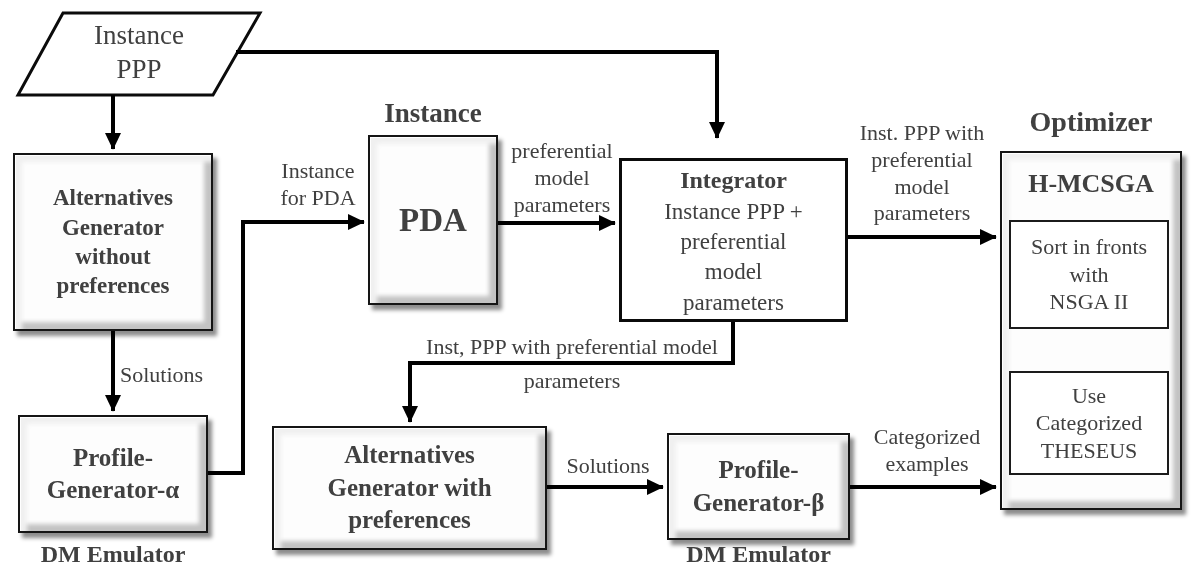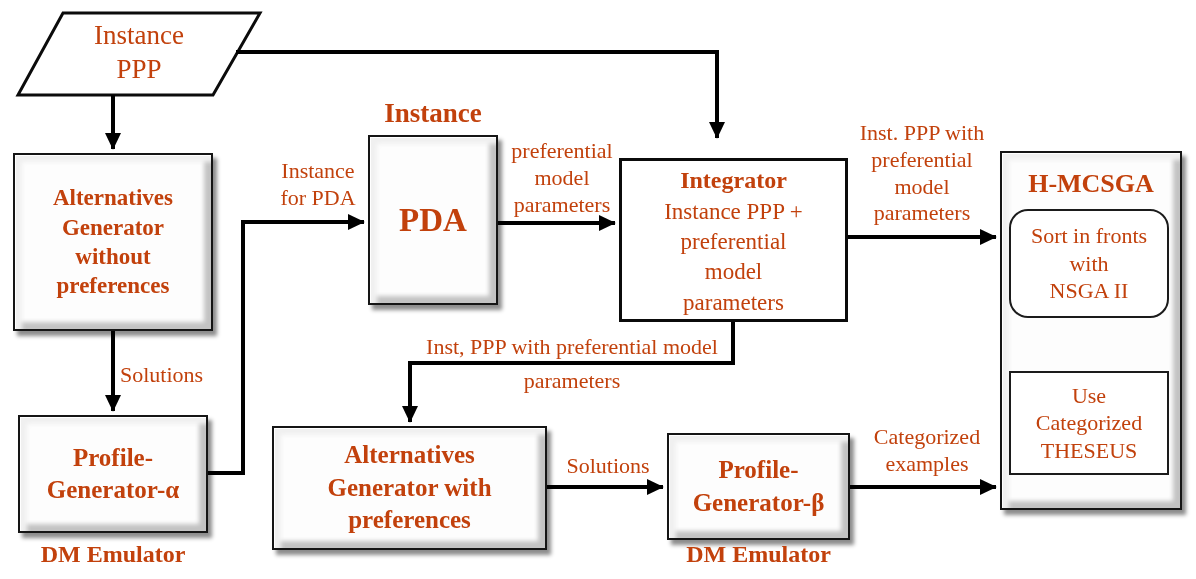--- a/index.html
+++ b/index.html
@@ -1,21 +1,21 @@
 <!DOCTYPE html>
 <html><head>
 <meta charset="utf-8">
 <style>
   html,body{margin:0;padding:0;background:#ffffff;}
   #canvas{
     position:relative;
     width:1196px;height:579px;
     background:#ffffff;
     font-family:"Liberation Serif","DejaVu Serif",serif;
-    color:#c2410c;
+    color:#404040;
     overflow:hidden;
   }
   #wires{position:absolute;left:0;top:0;width:1196px;height:579px;}
   .abs{position:absolute;}
   .pre{white-space:pre-line;}
   .center{display:flex;align-items:center;justify-content:center;text-align:center;}
   
   .b3d{
     position:absolute;
     background:#fdfdfd;
@@ -111,24 +111,25 @@
   <div class="b3d boldtitle" style="left:368px;top:135px;width:126px;height:166px;font-size:33px;">PDA</div>
 
   <div class="plainbox" style="left:619px;top:142px;width:223px;height:154px;font-size:23px;line-height:1.32;padding-top:4px;">
     <div class="boldtitle" style="font-size:24px;">Integrator</div>
     <div class="pre">Instance PPP +
 preferential
 model
 parameters</div>
   </div>
 
+  <div class="big-section-title" style="left:1000px;top:106px;width:182px;font-size:28px;">Optimizer</div>
 
   <div class="b3d" style="left:1000px;top:151px;width:178px;height:355px;align-items:flex-start;">
     <div class="boldtitle" style="margin-top:16px;font-size:26px;text-align:center;">H-MCSGA</div>
-    <div class="innerbox" style="left:7px;top:56px;width:156px;height:105px;border-radius:19px;">Sort in fronts
+    <div class="innerbox" style="left:7px;top:67px;width:156px;height:105px;">Sort in fronts
 with
 NSGA II</div>
     <div class="innerbox" style="left:7px;top:218px;width:156px;height:100px;">Use
 Categorized
 THESEUS</div>
   </div>
 
   <div class="b3d boldtitle" style="left:272px;top:426px;width:271px;height:120px;font-size:25px;line-height:1.3;">Alternatives
 Generator with
 preferences</div>

